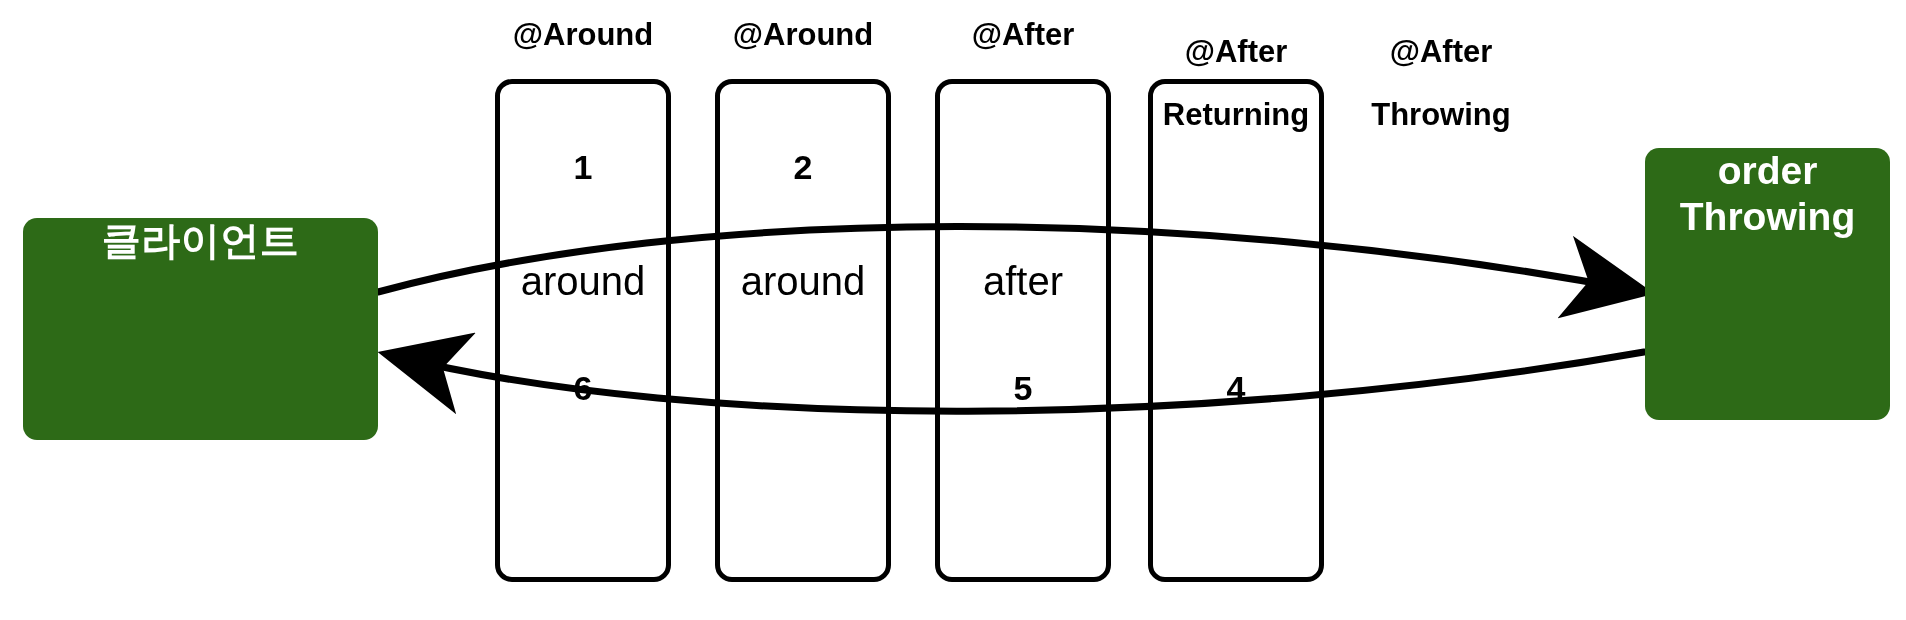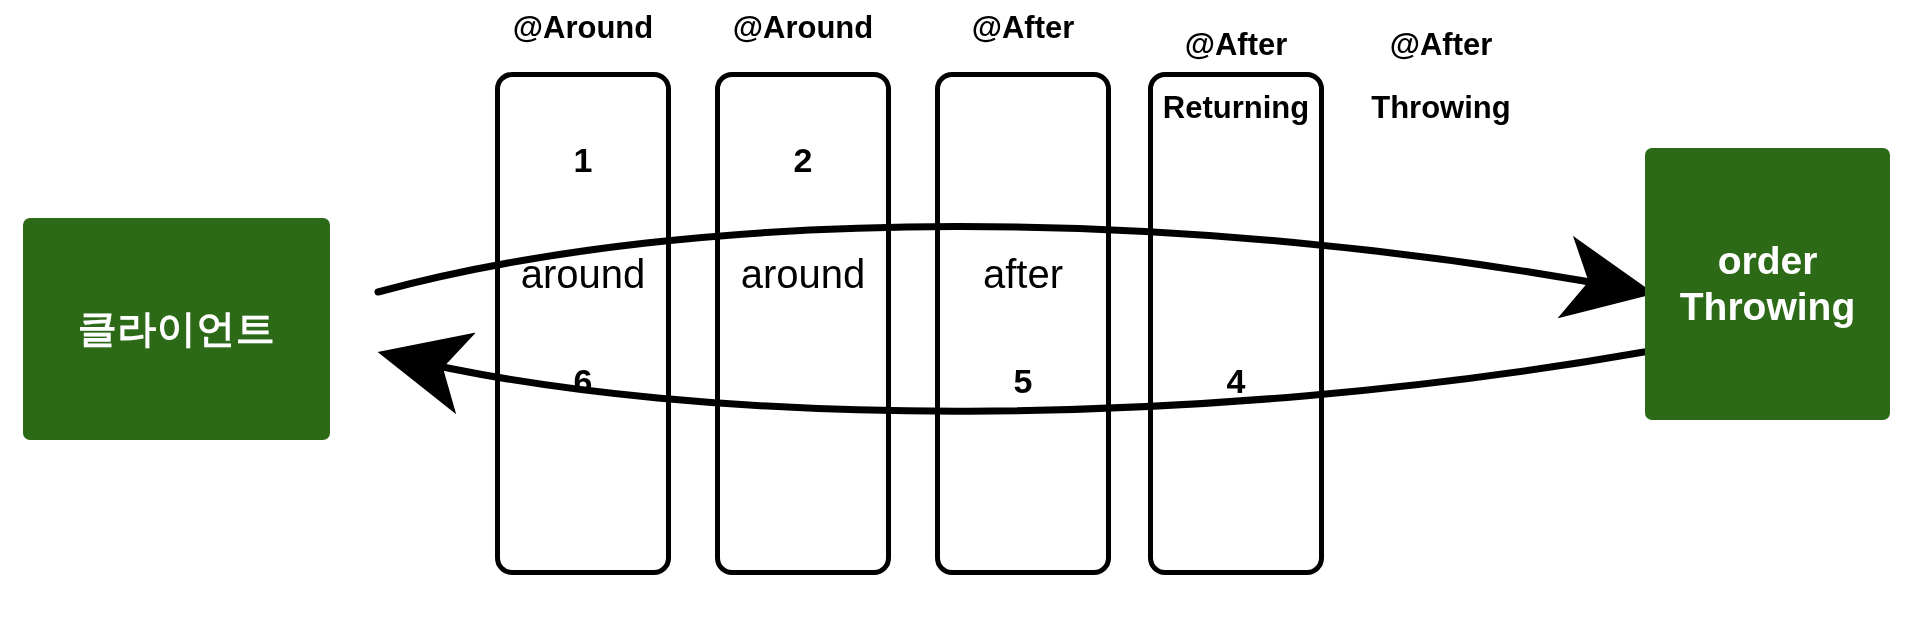--- a/index.html
+++ b/index.html
@@ -13,51 +13,50 @@
     height: 620px;
     background: #ffffff;
     font-family: "Liberation Sans", sans-serif;
     overflow: hidden;
   }
 
   
   .node-box {
     position: absolute;
     box-sizing: border-box;
-    border-radius: 7px;
+    border-radius: 14px;
     display: flex;
-    align-items: center;
     justify-content: center;
     text-align: center;
     color: #ffffff;
     font-weight: 700;
     line-height: 1.18;
     z-index: 5;
   }
   #client-node {
     left: 23px;
     top: 218px;
-    width: 307px;
+    width: 355px;
     height: 222px;
     font-size: 39px;
     letter-spacing: 0.5px;
   }
   #service-node {
     left: 1645px;
     top: 148px;
     width: 245px;
     height: 272px;
     font-size: 39px;
   }
   .node-label { display: block; }
 
   
   .advice-col {
     position: absolute;
-    top: 0;
+    top: 7px;
     height: 524px;
     width: 176px;
   }
   .advice-col .hdr {
     position: absolute;
     left: -26px;
     width: 228px;
     text-align: center;
     font-weight: 700;
     font-size: 31px;

